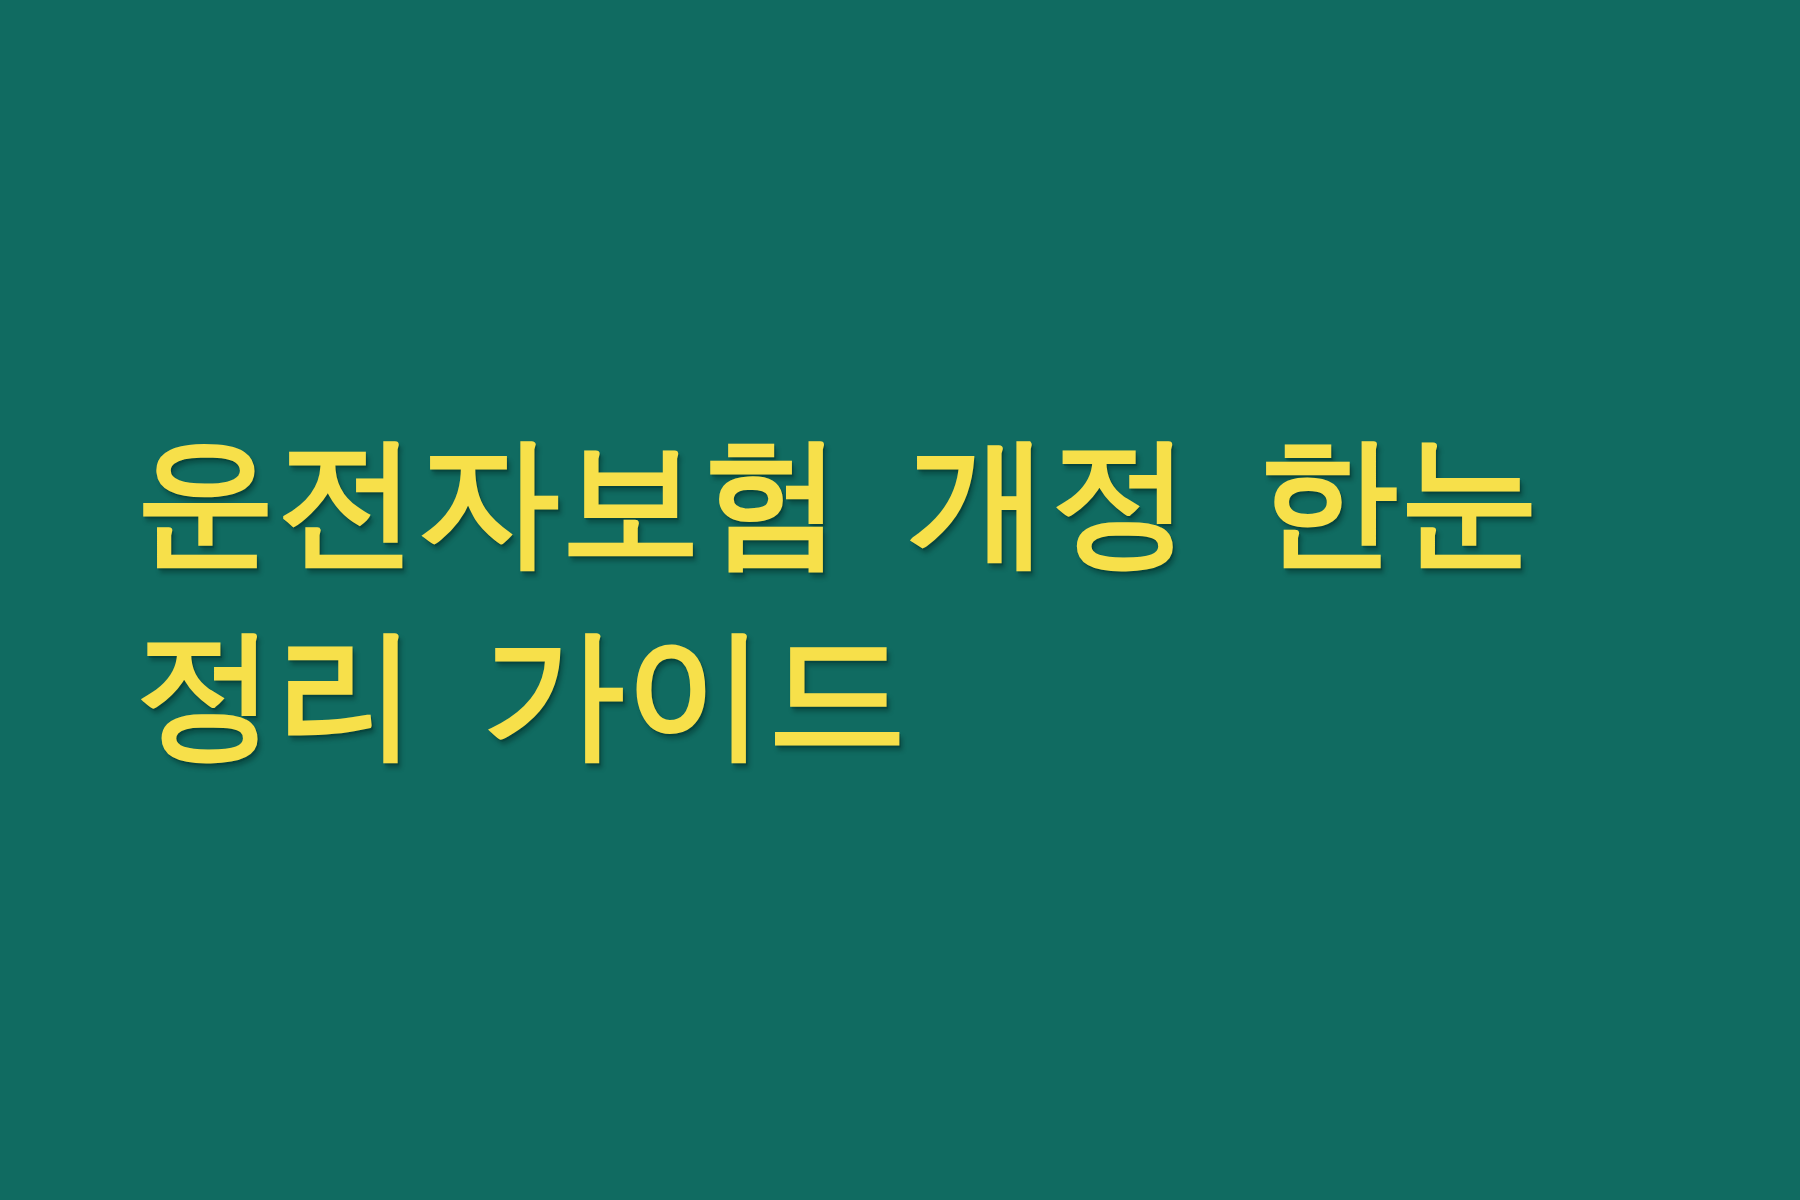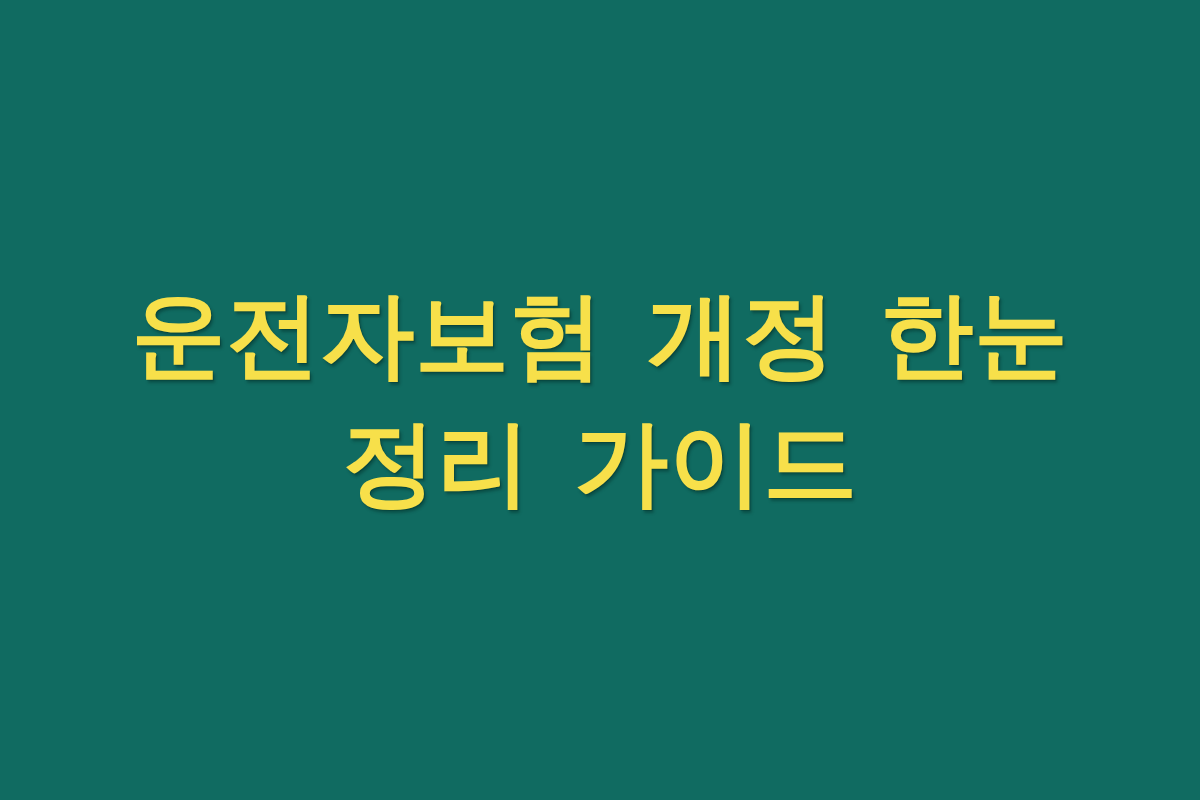--- a/index.html
+++ b/index.html
@@ -53,17 +53,17 @@
     -webkit-font-smoothing: antialiased;
   }
 </style>
 </head>
 <body>
 
 <div id="title-card" style="background: rgb(16, 107, 97);">
 
   <div class="title-block">
 
-    <h1 class="title-text" style="color: rgb(247, 224, 74); text-align: center;">운전자보험 개정 한눈 정리 가이드</h1>
+    <h1 class="title-text" style="color: rgb(247, 224, 74); text-align: left;">운전자보험 개정 한눈 정리 가이드</h1>
 
   </div>
 
 </div>
 
 </body></html>

